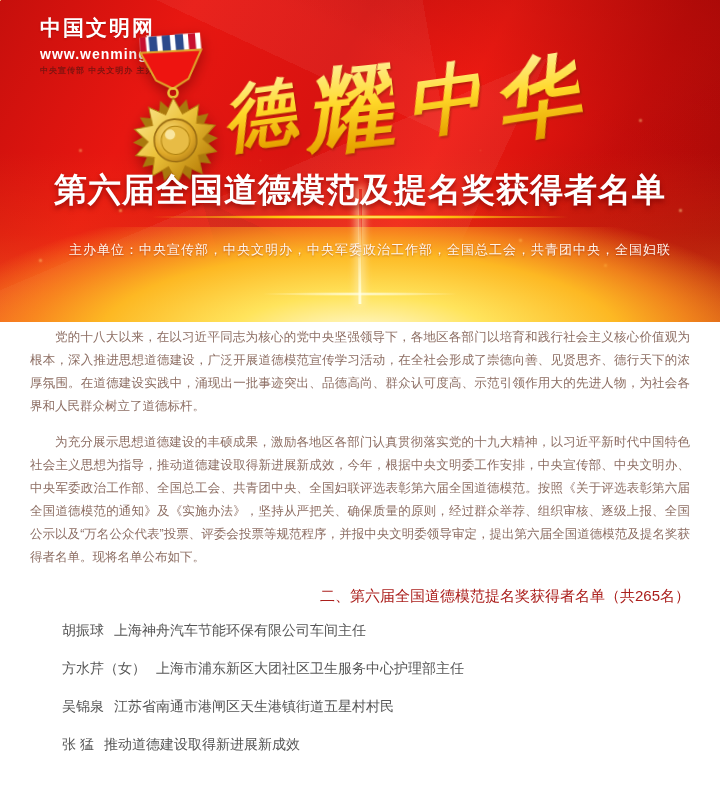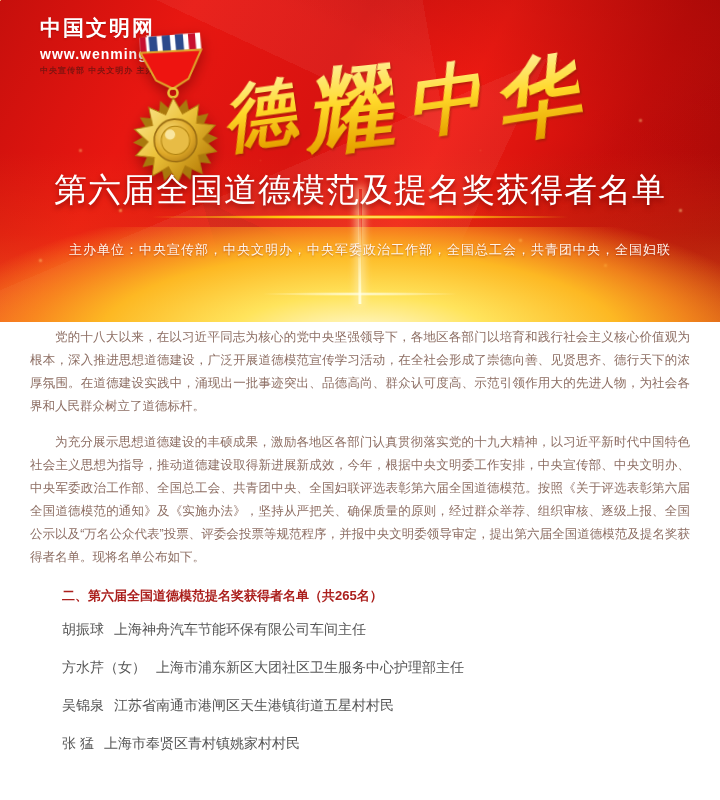--- a/index.html
+++ b/index.html
@@ -59,32 +59,32 @@
   .calli span { display:inline-block;
     background:linear-gradient(180deg,#fff3a8 5%,#ffd829 45%,#e8a500 80%,#d18e00 100%);
     -webkit-background-clip:text; background-clip:text; color:transparent;
     filter:drop-shadow(1px 2px 1px rgba(120,30,0,.45)); }
   .c1 { font-size:74px; transform:rotate(-5deg); }
   .c2 { font-size:92px; transform:rotate(-3deg) translateY(6px); margin-left:2px; }
   .c3 { font-size:76px; transform:rotate(-5deg) translateY(-4px); margin-left:8px; }
   .c4 { font-size:88px; transform:rotate(-6deg) translateY(2px); margin-left:6px; }
   
   .main-title { position:absolute; left:0; top:168px; width:100%; text-align:center;
-    color:#ffffff; font-size:33px; font-weight:normal; letter-spacing:1px;
+    color:#ffffff; font-size:33px; font-weight:bold; letter-spacing:1px;
     text-shadow:0 3px 5px rgba(110,0,0,.65); }
   .divider { position:absolute; left:50%; top:215px; transform:translateX(-50%);
     width:430px; height:4px; border-radius:2px;
     background:radial-gradient(closest-side, #fff3b0, #ffc80a 45%, rgba(255,140,0,0) 100%); }
   .organizers { position:absolute; left:0; top:241px; width:100%; text-align:center;
     color:#fff7ef; font-size:13px; letter-spacing:1px; text-shadow:0 1px 2px rgba(120,0,0,.4);padding-left:20px; }
   
   .content { padding-top:4px; background:#fff; }
   .content p { margin:0 30px 13px 30px; text-align:justify; text-indent:2em;
     font-size:12.5px; line-height:23px; color:#8d6e63; }
-  .section-heading { margin:18px 30px 15px 62px; font-size:13px; font-weight:bold; color:#ab1f1c; }
+  .section-heading { margin:18px 30px 15px 62px; font-size:15px; font-weight:normal; color:#ab1f1c;text-align:right; }
   .award-list { margin-left:62px; }
   .list-item { font-size:14px; color:#555555; line-height:18px; margin-bottom:20px; }
   .list-item .name { margin-right:10px; }
 </style>
 </head>
 <body>
 
 <div class="banner">
   <div class="facets"></div>
   <div class="sparkles"></div>
@@ -157,17 +157,17 @@
     <div class="list-item">
       <span class="name">胡振球</span><span class="desc">上海神舟汽车节能环保有限公司车间主任</span>
     </div>
     <div class="list-item">
       <span class="name">方水芹（女）</span><span class="desc">上海市浦东新区大团社区卫生服务中心护理部主任</span>
     </div>
     <div class="list-item">
       <span class="name">吴锦泉</span><span class="desc">江苏省南通市港闸区天生港镇街道五星村村民</span>
     </div>
     <div class="list-item">
-      <span class="name">张  猛</span><span class="desc">上海市奉贤区青村镇姚家村村民</span>
+      <span class="name">张  猛</span><span class="desc">推动道德建设取得新进展新成效</span>
     </div>
 
   </div>
 </div>
 
 </body></html>

